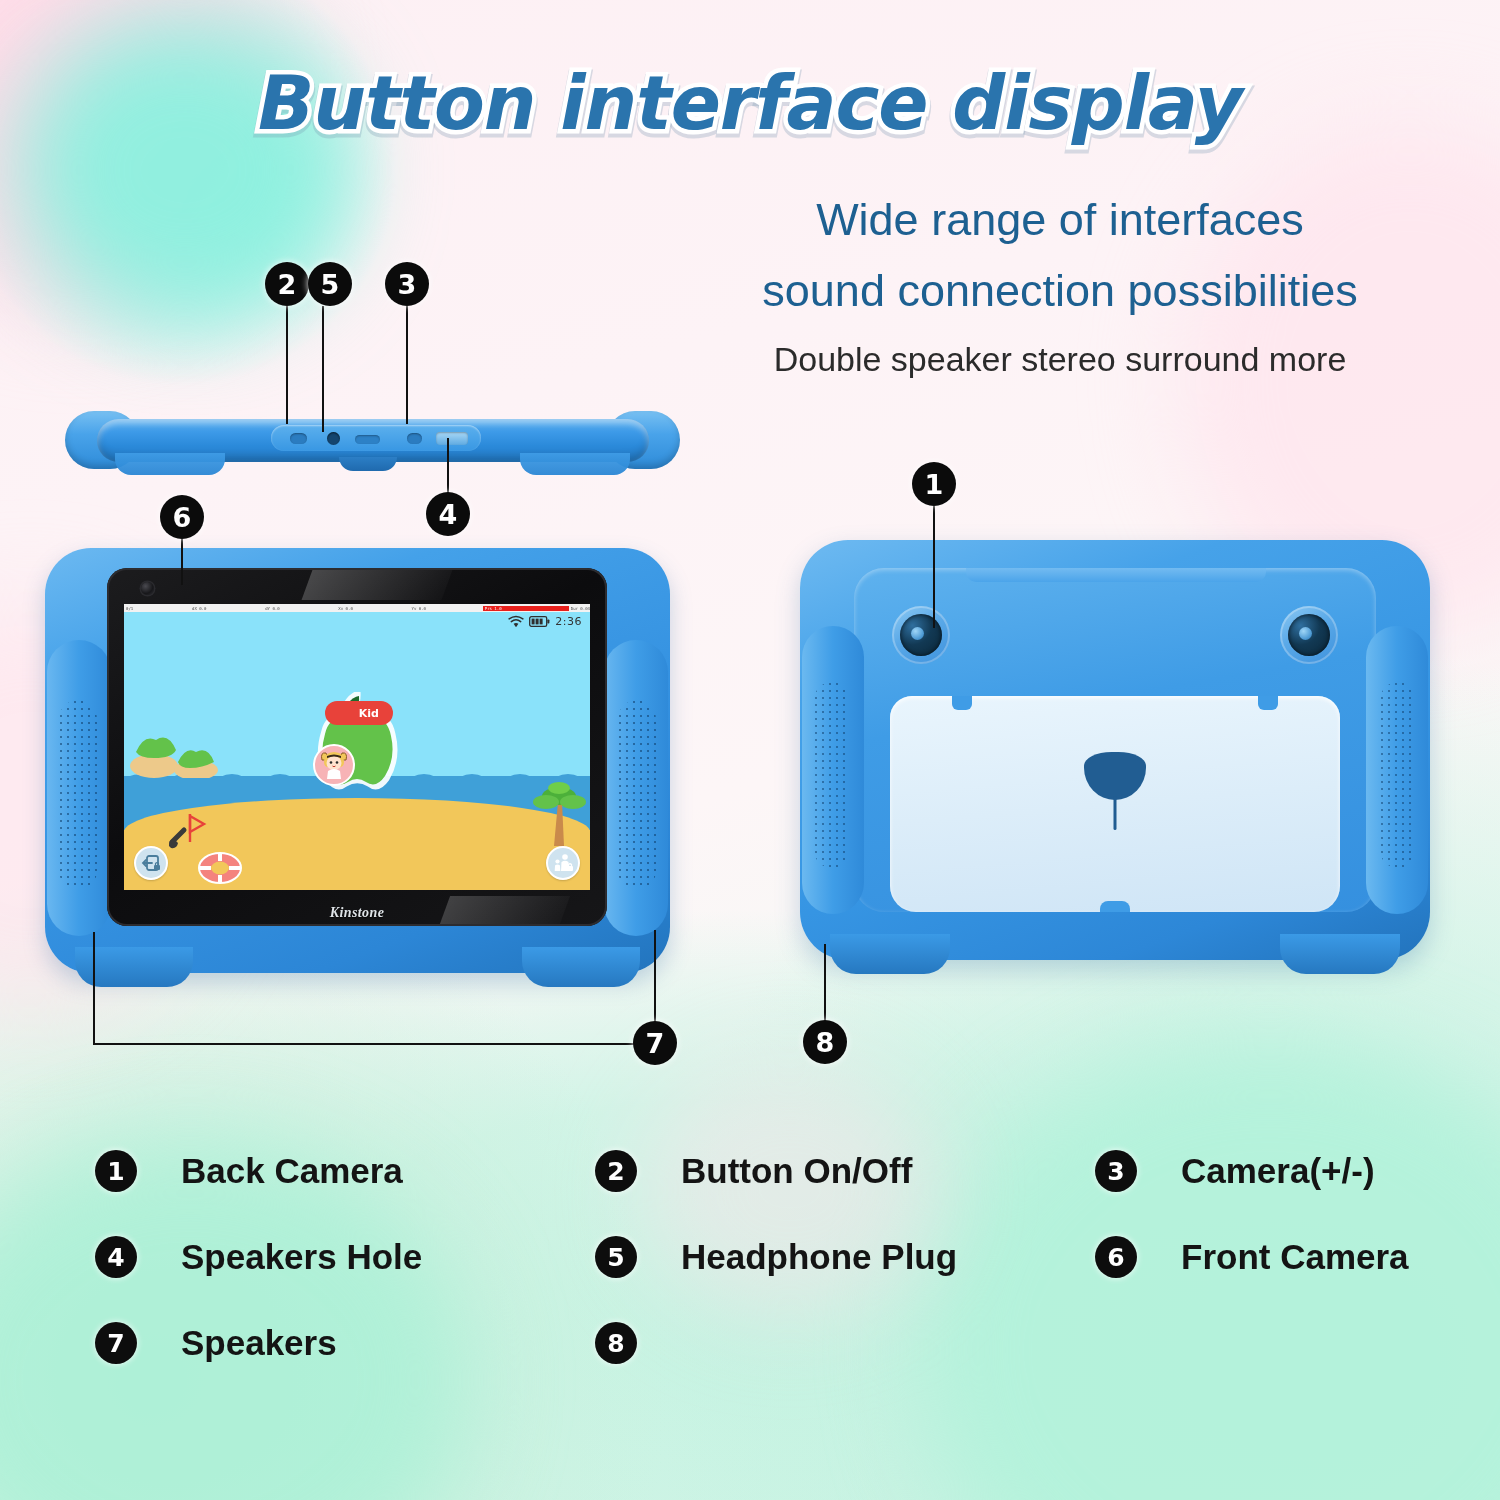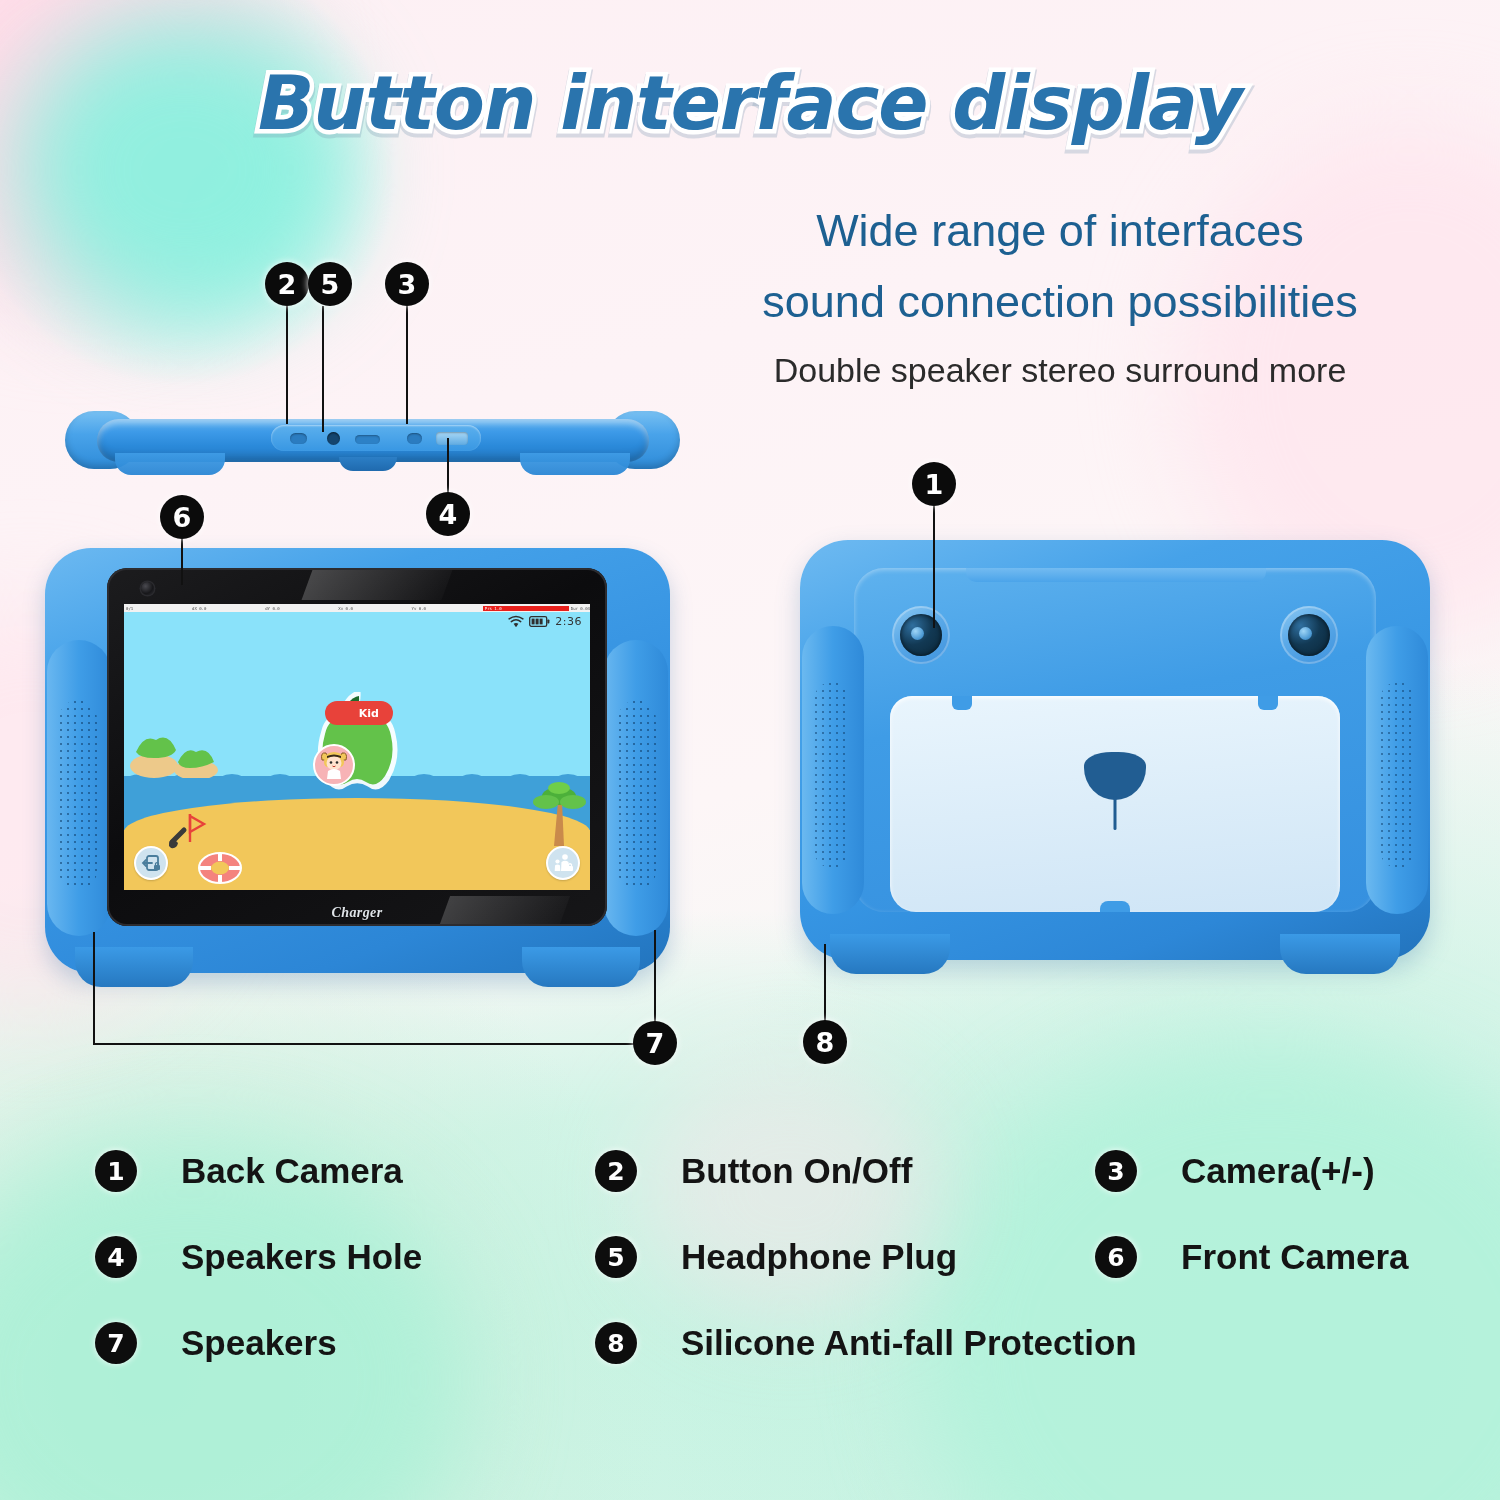--- a/index.html
+++ b/index.html
@@ -45,21 +45,21 @@
     position: absolute; left: 0; top: 63px; width: 1500px;
     text-align: center;
     font-size: 74px; font-weight: bold; font-style: italic;
     letter-spacing: -1px;
     color: rgba(120,150,175,0.35);
     -webkit-text-stroke: 11px rgba(120,150,175,0.28);
     paint-order: stroke fill;
     font-family: "DejaVu Sans", sans-serif;
     white-space: nowrap; z-index: 0;
   }
-  .sub-wrap { position: absolute; right: 60px; top: 195px; width: 760px; text-align: center; }
+  .sub-wrap { position: absolute; right: 60px; top: 184px; width: 760px; text-align: center; }
   .sub1, .sub2 { color: #1d6091; font-size: 45px; line-height: 1.58; font-family: "Liberation Sans", sans-serif; white-space: nowrap; }
   .sub3 { color: #2b2b2b; font-size: 34px; margin-top: 14px; white-space: nowrap; }
 
   
   .badge {
     position: absolute;
     width: 44px; height: 44px; border-radius: 50%;
     background: #0b0b0b;
     color: #ffffff;
     font-size: 27px; font-weight: bold;
@@ -382,21 +382,21 @@
       <div class="grip-speaker"></div>
     </div>
     <div class="grip right">
       <div class="grip-speaker"></div>
     </div>
 
     <div class="screen-bezel">
       <div class="bezel-gloss-top"></div>
       <div class="bezel-gloss-bot"></div>
       <div class="front-cam"></div>
-      <div class="brand">Charger</div>
+      <div class="brand">Kinstone</div>
 
       <div class="screen">
         <div class="sky"></div>
         <div class="sea">
           <svg width="466" height="14" viewBox="0 0 466 14" style="position:absolute;top:-7px;left:0;">
             <path d="M0,10 Q12,2 24,8 T48,8 T72,8 T96,8 T120,8 T144,8 T168,8 T192,8 T216,8 T240,8 T264,8 T288,8 T312,8 T336,8 T360,8 T384,8 T408,8 T432,8 T456,8 T480,8 L480,14 L0,14 Z" fill="#3fa0d8"></path>
           </svg>
         </div>
         <div class="sand2"></div>
         <div class="sand"></div>
@@ -579,18 +579,17 @@
       </div>
     </div>
 
     <div class="legend-row">
       <div class="legend-cell c1">
         <span class="lg-badge">7</span>
         <span class="lg-text">Speakers</span>
       </div>
       <div class="legend-cell c2">
         <span class="lg-badge">8</span>
-        <span class="lg-text">Silicone Anti-fall Protection</span>
       </div>
     </div>
   </div>
 
 </div>
 
 </body></html>

